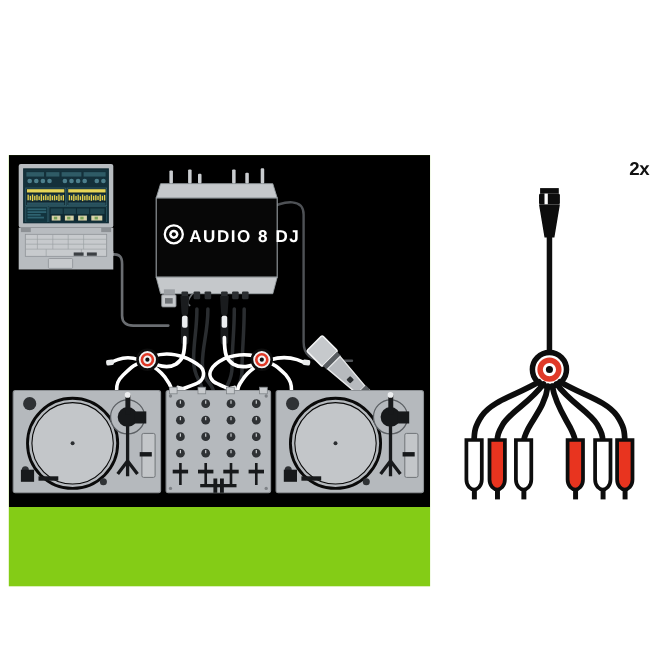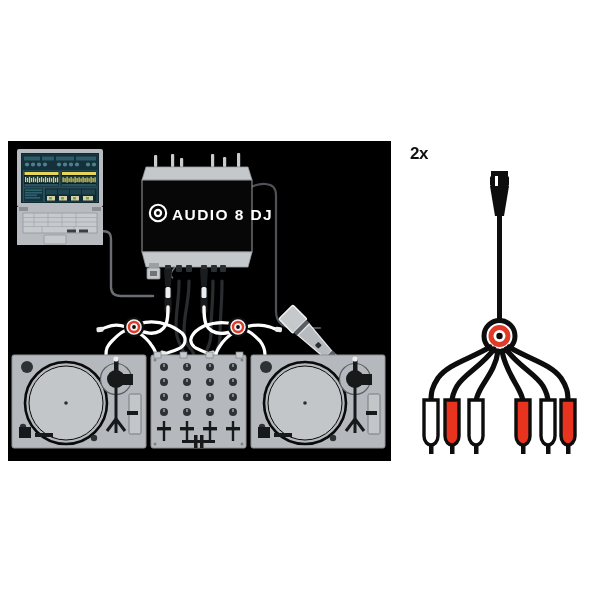--- a/index.html
+++ b/index.html
@@ -18,21 +18,21 @@
     height: 600px;
     background: #ffffff;
   }
 
   
   #setup-panel {
     position: absolute;
     left: 8px;
     top: 141px;
     width: 383px;
-    height: 320px;
+    height: 392px;
     background: #84cc16;
     overflow: hidden;
   }
   #setup-svg { position: absolute; left: 0; top: 0; }
 
   
   #cable-panel {
     position: absolute;
     left: 410px;
     top: 140px;
@@ -40,21 +40,21 @@
     height: 320px;
     background: #ffffff;
   }
   #cable-svg { position: absolute; left: 0; top: 0; }
 
   #cable-label {
     position: absolute;
     left: 0;
     top: 4px;
     width: 180px;
-    text-align: left;
+    text-align: right;
     font-family: "Liberation Sans", sans-serif;
     font-size: 17px;
     font-weight: bold;
     color: #111111;
     letter-spacing: -0.5px;
   }
 
   .ni-target-text { font-family: "Liberation Sans", sans-serif; }
 </style>
 </head>

